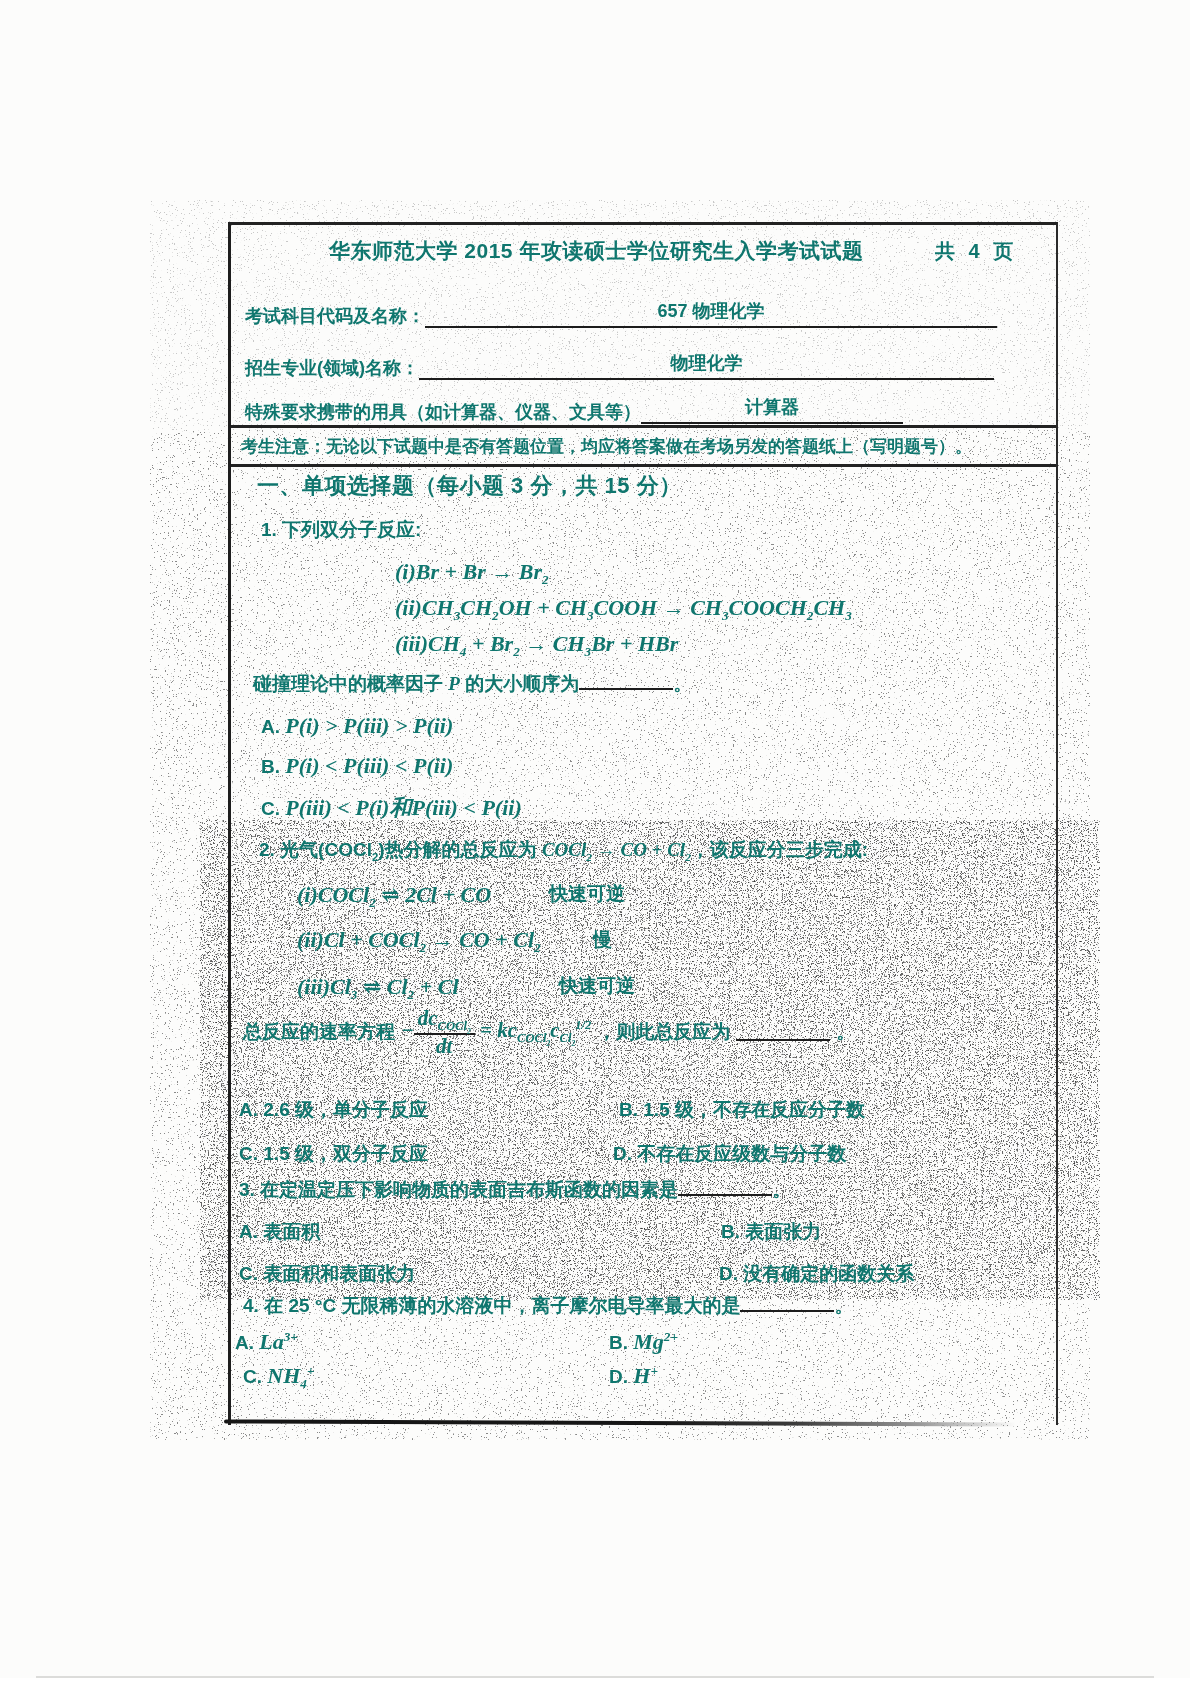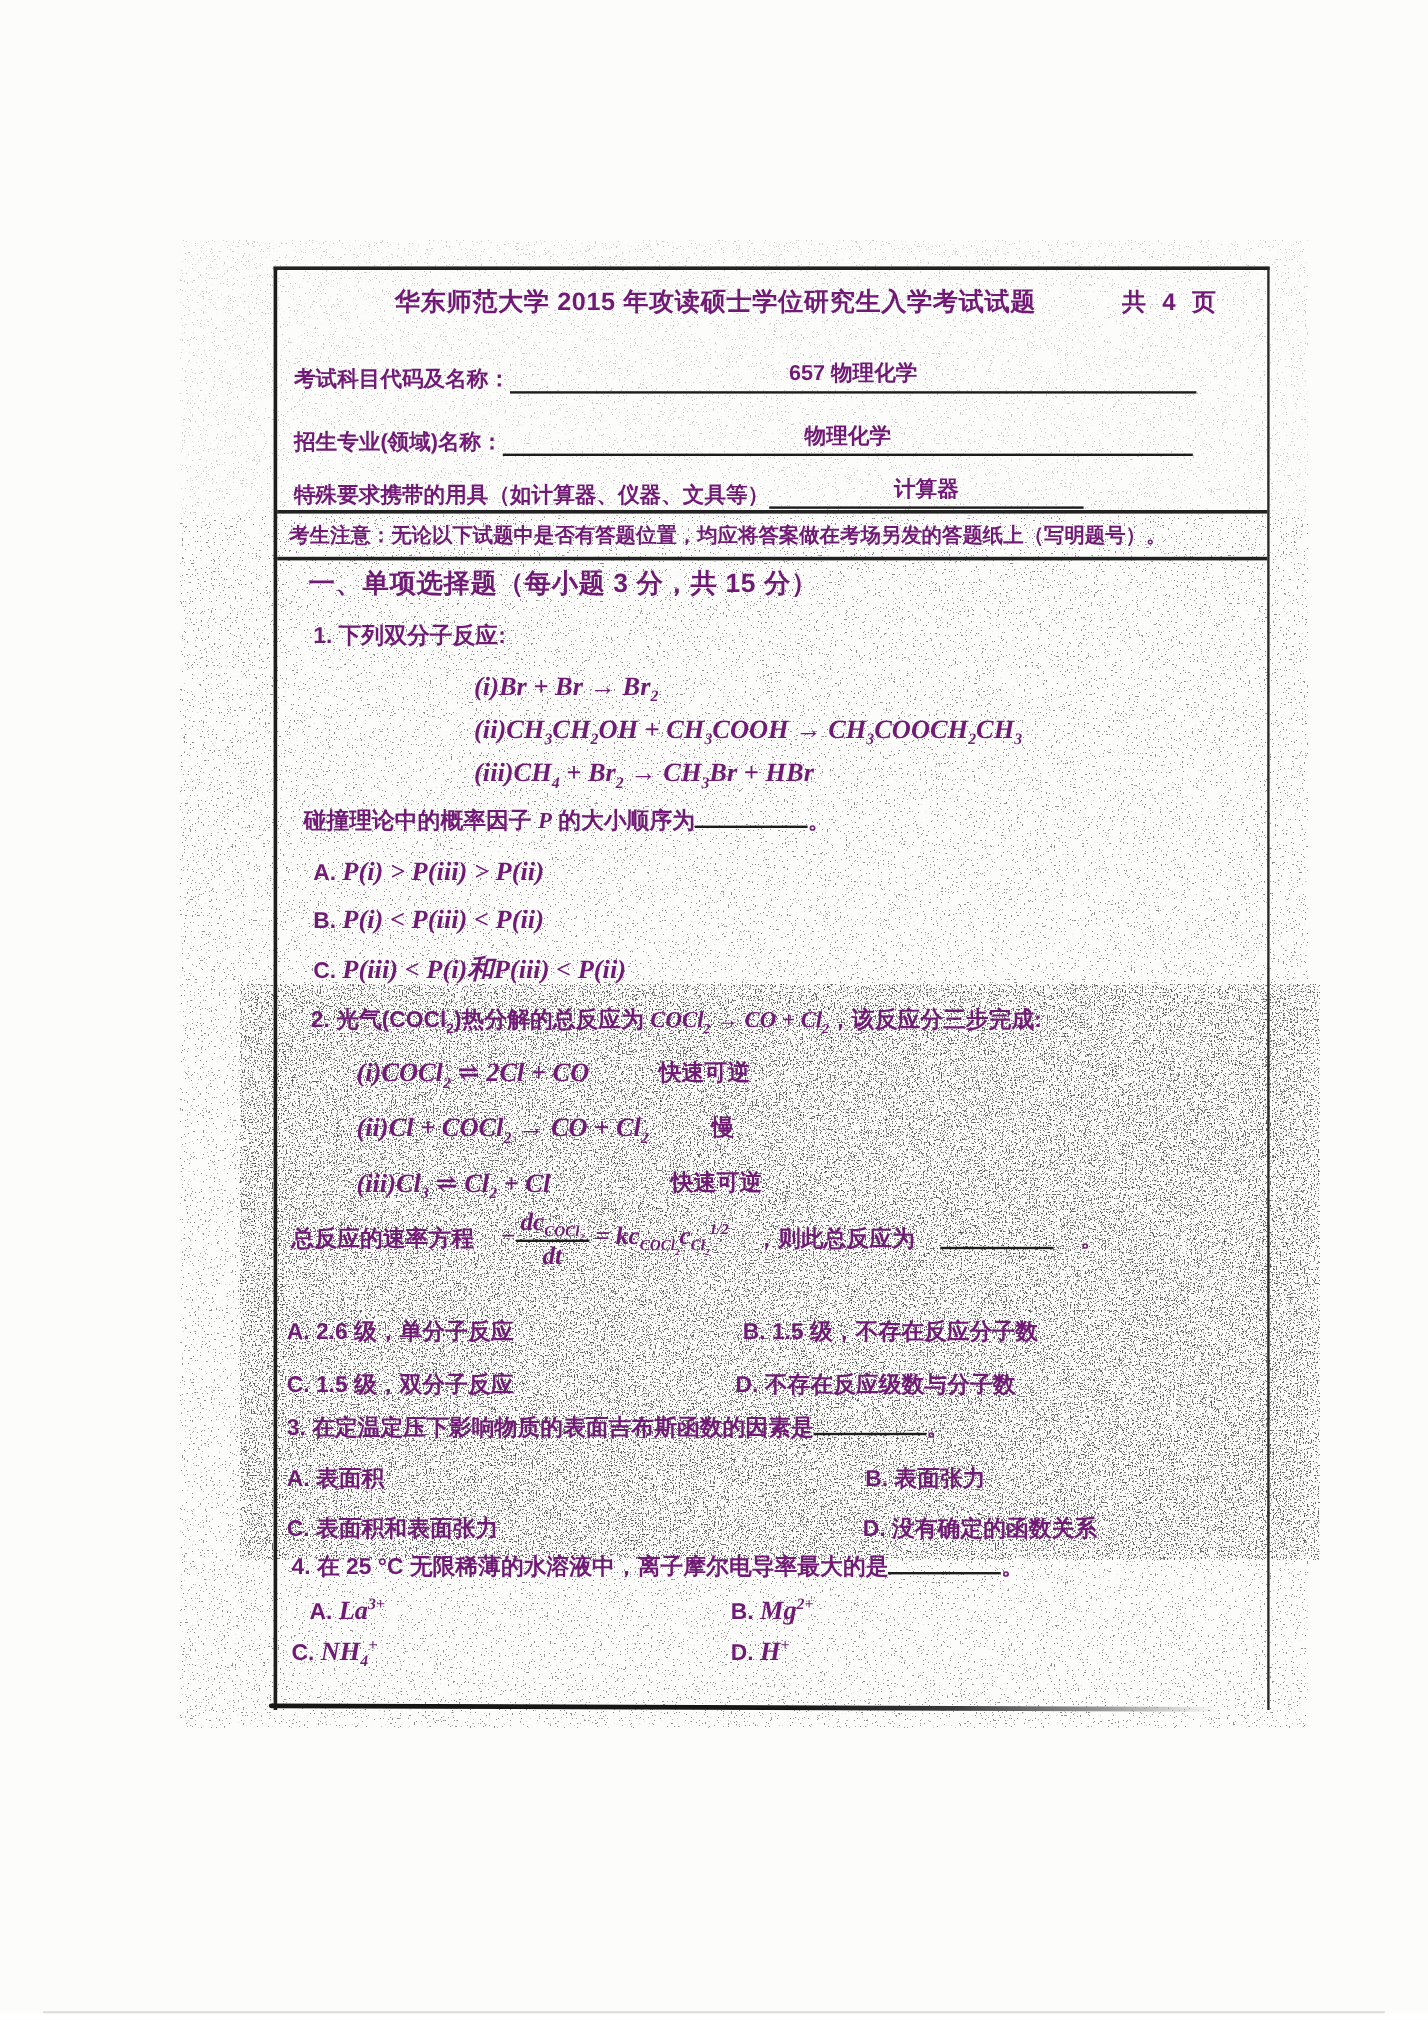--- a/index.html
+++ b/index.html
@@ -1,18 +1,18 @@
 <!DOCTYPE html>
 <html><head>
 <meta charset="utf-8">
 <style>
   *{box-sizing:border-box;}
   html,body{margin:0;padding:0;background:#ffffff;}
   .page{position:relative;width:1190px;height:1678px;background:#fcfcfb;overflow:hidden;
-        color:#701a75;font-family:"Liberation Sans","DejaVu Sans",sans-serif;font-weight:700;}
+        color:#0f766e;font-family:"Liberation Sans","DejaVu Sans",sans-serif;font-weight:700;}
   .noise{position:absolute;left:0;top:0;pointer-events:none;}
   .sheet{position:absolute;left:228px;top:222px;width:830px;height:1203px;
          border-top:3px solid #222;border-left:3px solid #1d1d1d;border-right:2px solid #2a2a2a;}
   .abs{position:absolute;white-space:nowrap;}
   .title{font-size:21px;letter-spacing:.5px;}
   .pages{font-size:20px;letter-spacing:4px;}
   .lbl{font-size:18px;}
   .uline{display:inline-block;border-bottom:2px solid #1c1c1c;text-align:center;
          font-size:18px;padding-bottom:3px;vertical-align:bottom;}
   .notice{position:absolute;left:0;top:200px;width:100%;
@@ -21,21 +21,21 @@
   .h1{font-size:22px;letter-spacing:.5px;margin-left:20px;}
   .q{font-size:19px;}
   .f{font-family:"Liberation Serif","DejaVu Serif",serif;font-style:italic;font-weight:700;}
   .fx{font-size:22px;}
   .note{position:absolute;top:0;font-family:Liberation Mono, monospace;
         font-style:normal;font-weight:700;font-size:19px;}
   .blank{display:inline-block;width:94px;height:1em;border-bottom:2px solid #1c1c1c;
          vertical-align:baseline;}
   sub{font-size:60%;line-height:0;}
   sup{font-size:60%;line-height:0;}
-  .rate{display:flex;align-items:center;gap:22px;font-size:19px;}
+  .rate{display:flex;align-items:center;gap:6px;font-size:19px;}
   .eq{font-size:21px;}
   .frac{display:inline-block;text-align:center;line-height:1.05;vertical-align:middle;}
   .frac .num{display:block;border-bottom:2px solid #1c1c1c;padding:0 4px 1px;}
   .frac .den{display:block;}
   .bottomline{position:absolute;left:224px;top:1421px;width:792px;height:4px;border-radius:2px;
       background:linear-gradient(to right,#161616 0%,#161616 55%,#3a3a3a 72%,#9a9a9a 88%,rgba(250,250,250,0) 100%);
       transform:rotate(.22deg);}
   .pageedge{position:absolute;left:36px;top:1676px;width:1118px;height:3px;background:#dcdcda;}
 </style>
 </head>
@@ -140,21 +140,21 @@
     <div class="abs q" style="left:8px;top:1036px">
       <span>C.</span> <span>表面积和表面张力</span>
     </div>
     <div class="abs q" style="left:488px;top:1036px">
       <span>D.</span> <span>没有确定的函数关系</span>
     </div>
 
     <div class="abs q" style="left:12px;top:1068px">
       <span>4. 在 25 °C 无限稀薄的水溶液中，离子摩尔电导率最大的是</span><span class="blank"></span><span>。</span>
     </div>
-    <div class="abs q" style="left:27px;top:1104px">
+    <div class="abs q" style="left:4px;top:1104px">
       <span>A.</span> <span class="f fx">La<sup>3+</sup></span>
     </div>
     <div class="abs q" style="left:378px;top:1104px">
       <span>B.</span> <span class="f fx">Mg<sup>2+</sup></span>
     </div>
     <div class="abs q" style="left:12px;top:1138px">
       <span>C.</span> <span class="f fx">NH<sub>4</sub><sup>+</sup></span>
     </div>
     <div class="abs q" style="left:378px;top:1138px">
       <span>D.</span> <span class="f fx">H<sup>+</sup></span>

